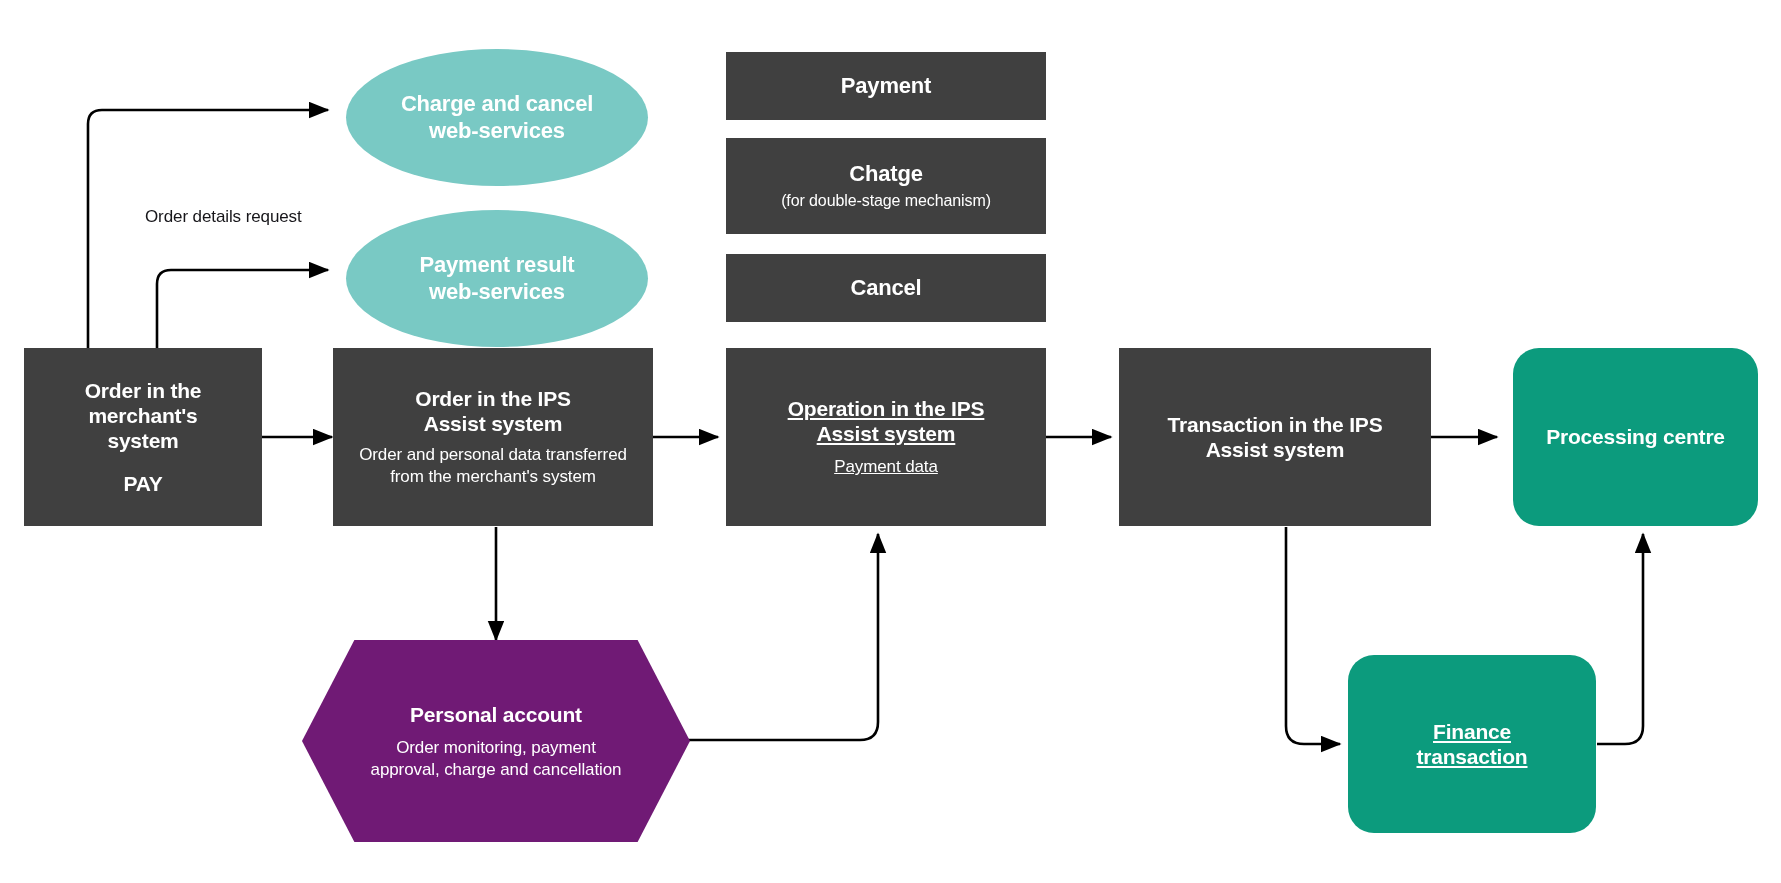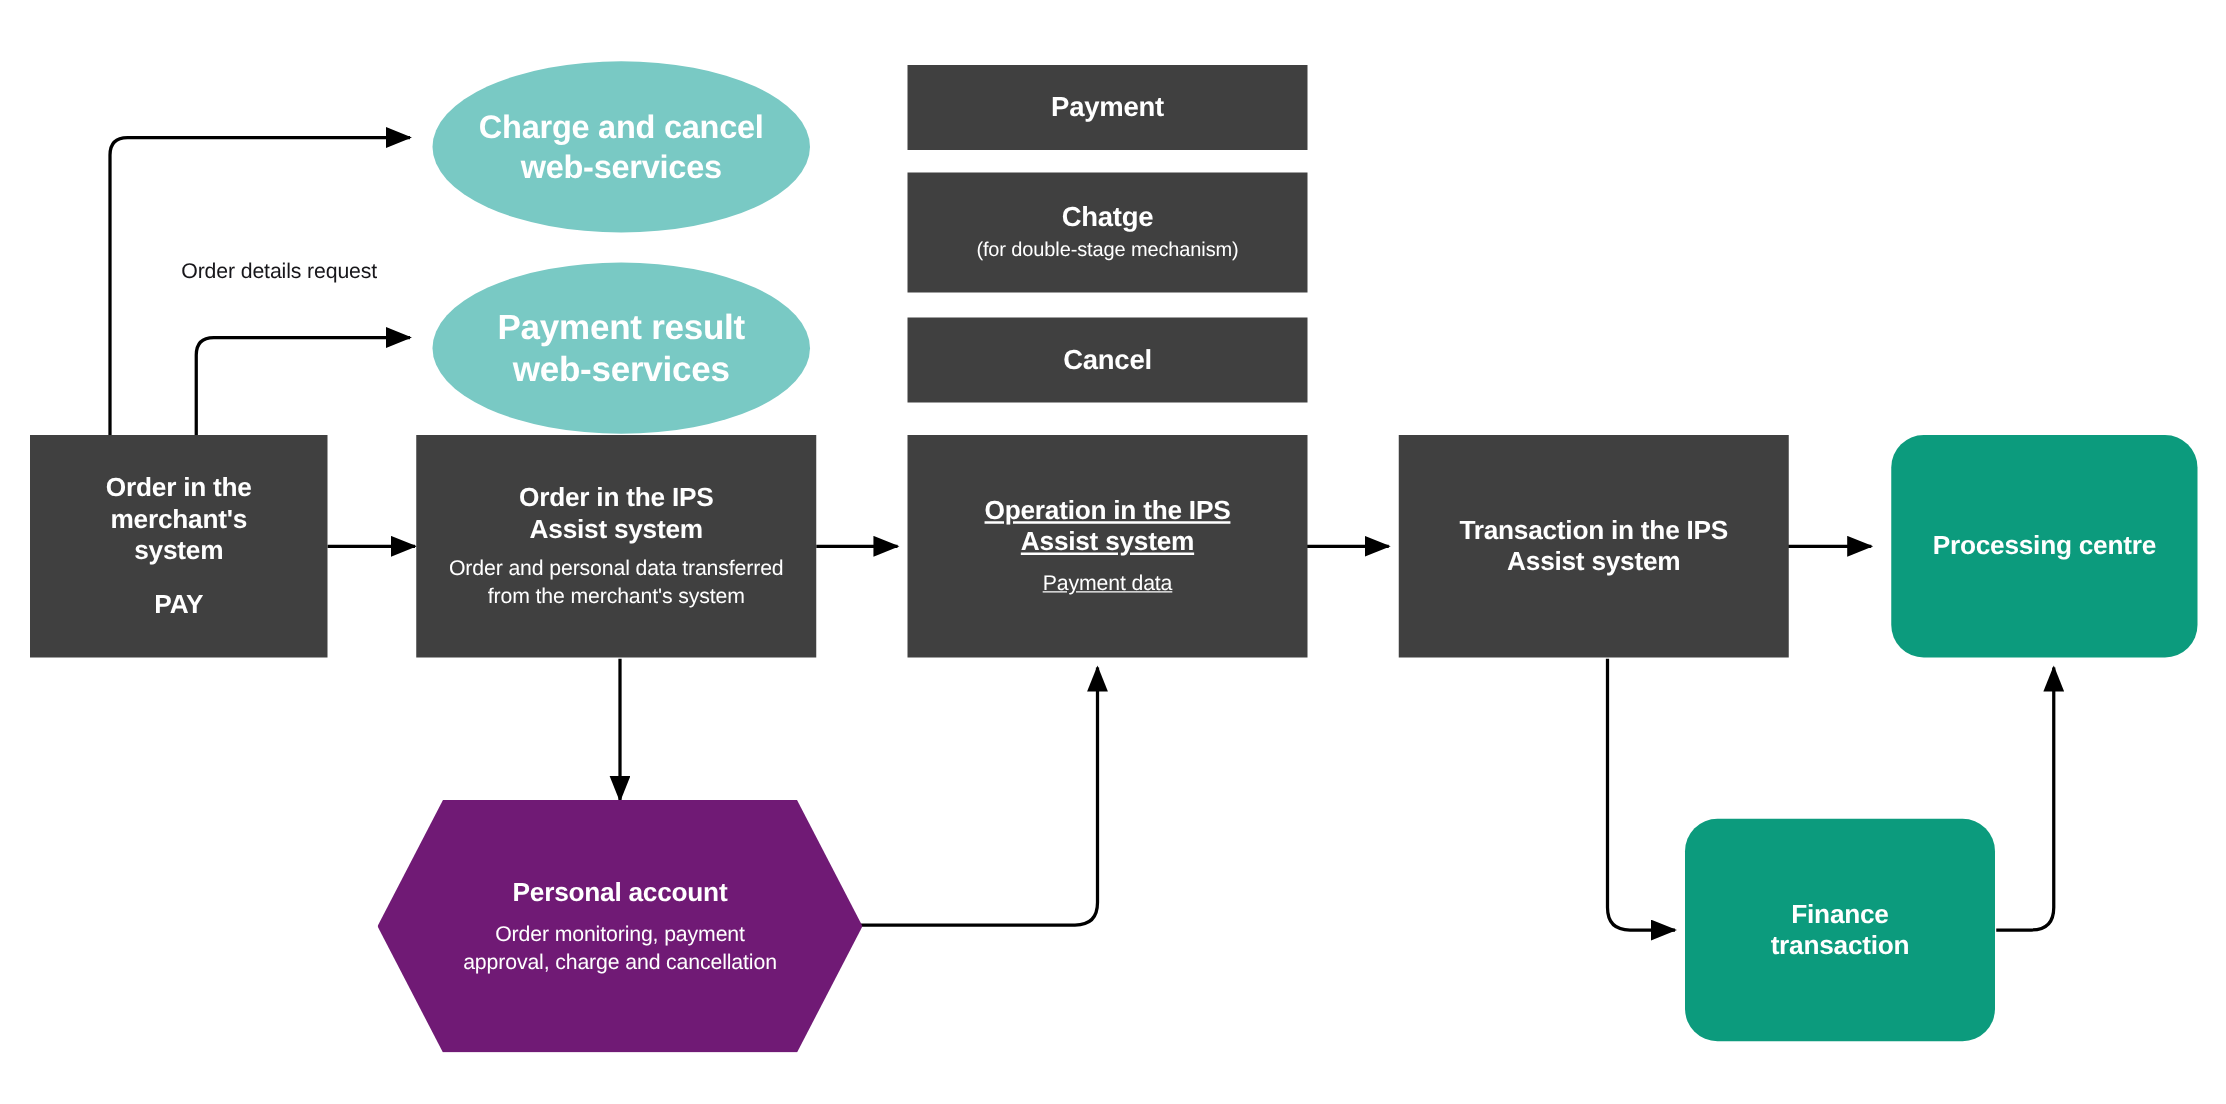--- a/index.html
+++ b/index.html
@@ -111,26 +111,26 @@
       <path d="M 1286,527 L 1286,726 Q 1286,744 1304,744 L 1340,744"></path>
 
       <path d="M 1597,744 L 1625,744 Q 1643,744 1643,726 L 1643,534"></path>
     </g>
   </svg>
 
 
   <div class="edge-label" style="left:145px; top:205px; width:250px;">Order details request</div>
 
   <div class="node ellipse" style="left:346px; top:49px; width:302px; height:137px;">
-    <div class="title" style="font-size:26px; white-space:pre-line;">Charge and cancel
+    <div class="title" style="font-size:22px; white-space:pre-line;">Charge and cancel
 web-services</div>
   </div>
 
   <div class="node ellipse" style="left:346px; top:210px; width:302px; height:137px;">
-    <div class="title" style="font-size:28px; white-space:pre-line;">Payment result
+    <div class="title" style="font-size:22px; white-space:pre-line;">Payment result
 web-services</div>
   </div>
 
   <div class="node rect" style="left:726px; top:52px; width:320px; height:68px;">
     <div class="title" style="font-size:22px;">Payment</div>
   </div>
 
   <div class="node rect" style="left:726px; top:138px; width:320px; height:96px;">
     <div class="title" style="font-size:22px;">Chatge</div>
     <div class="sub" style="font-size:16px; margin-top:4px;">(for double-stage mechanism)</div>
@@ -167,17 +167,17 @@
   <div class="node green" style="left:1513px; top:348px; width:245px; height:178px; padding:10px 14px;">
     <div class="title" style="font-size:21px;">Processing centre</div>
   </div>
 
   <div class="node hex" style="left:302px; top:640px; width:388px; height:202px; padding:0 58px;">
     <div class="title" style="font-size:21px;">Personal account</div>
     <div class="sub" style="font-size:17px; margin-top:10px;">Order monitoring, payment approval, charge and cancellation</div>
   </div>
 
   <div class="node green" style="left:1348px; top:655px; width:248px; height:178px; padding:10px 14px;">
-    <div class="title" style="font-size:21px; white-space:pre-line;">Finance
+    <div class="title" style="font-size:21px; white-space:pre-line;text-decoration:underline;">Finance
 transaction</div>
   </div>
 
 </div>
 
 </body></html>

